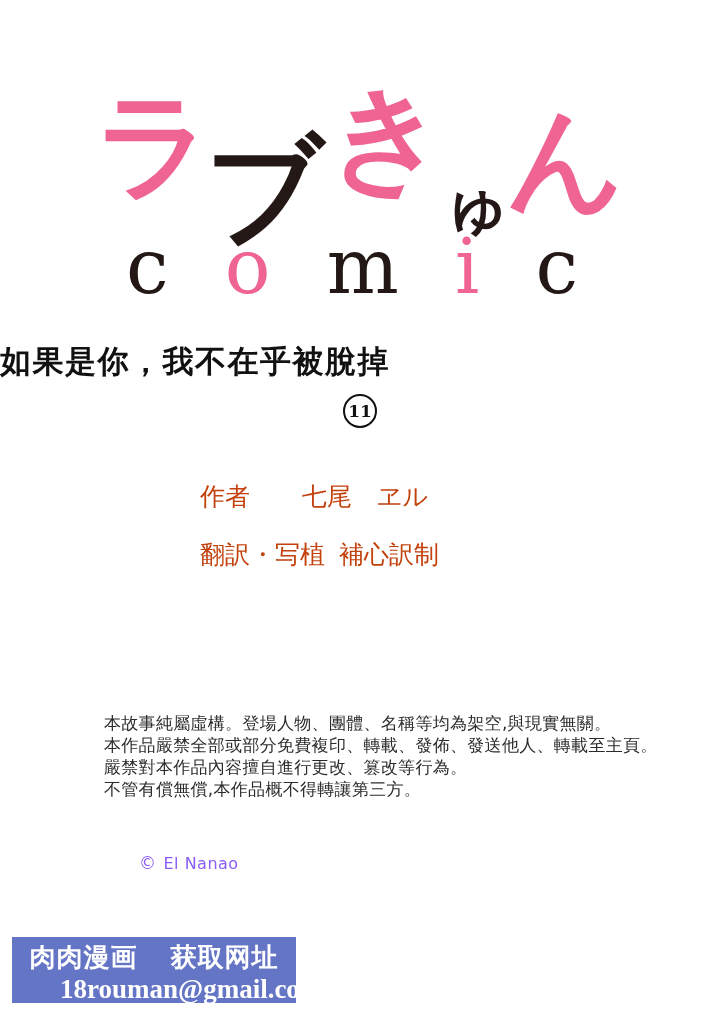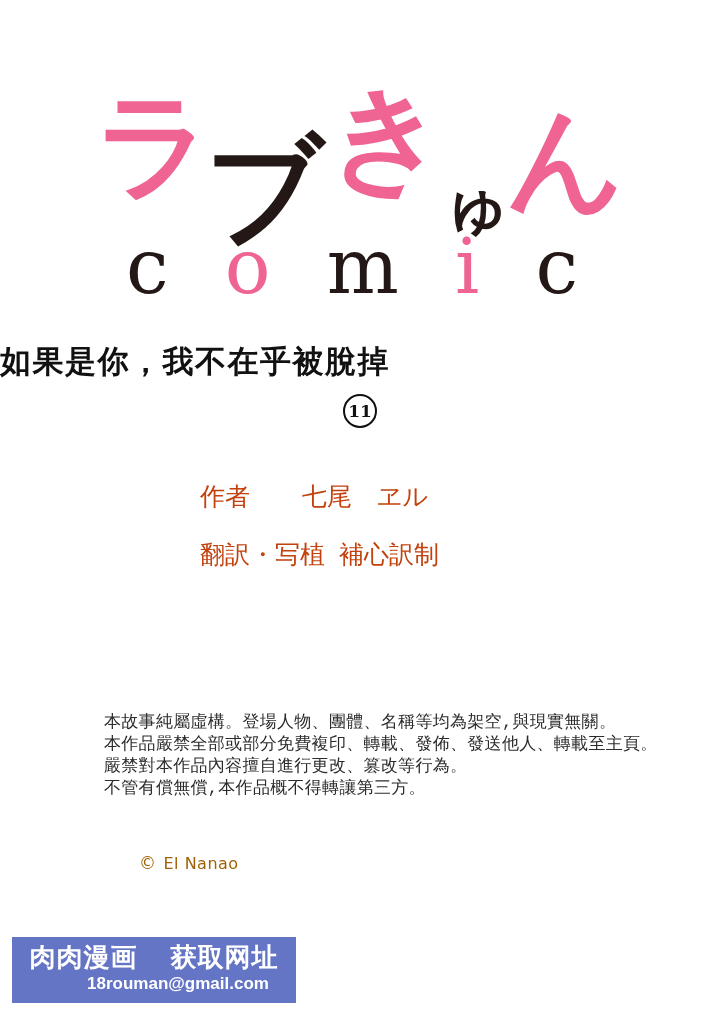--- a/index.html
+++ b/index.html
@@ -52,47 +52,47 @@
   .credits { position:absolute; top:484px; left:200px; color:#c2410c; }
   .credit-row { display:flex; align-items:baseline; margin-bottom:32px; font-size:25px; line-height:26px; }
   .credit-label { min-width:88px; margin-right:14px; white-space:nowrap; }
   .credit-value { white-space:nowrap; }
 
   
   .disclaimer {
     position:absolute; top:712px; left:104px; width:540px;
     color:#2b2b2b; font-size:17px; line-height:22px; letter-spacing:0.3px;
   }
-  .disclaimer div { white-space:nowrap;font-family:Liberation Mono, monospace; }
+  .disclaimer div { white-space:nowrap; }
 
   
   .copyright {
     position:absolute; top:853px; left:139px;
-    color:#a16207; font-size:16px; letter-spacing:0.5px;
+    color:#8b5cf6; font-size:16px; letter-spacing:0.5px;
   }
   .copyright .c-sym { margin-right:7px; font-size:17px; }
 
   
   .watermark {
     position:absolute; left:12px; top:937px;
     width:284px; height:66px;
     background:var(--watermark-bg,#6575c5);
     color:var(--watermark-text,#ffffff);
     text-align:center;
   }
   .wm-line1 {
     margin-top:3px;
     font-size:26px; font-weight:bold; letter-spacing:1px;
     white-space:pre;
     font-family:Liberation Mono, monospace;
   }
   .wm-line2 {
     margin-top:-1px;
-    font-size:17px; font-weight:bold;
-    font-family:Liberation Sans, sans-serif;
+    font-size:27px; font-weight:bold;
+    font-family:Liberation Serif, serif;
     padding-left:48px;
   }
 </style>
 </head>
 <body>
 
 <div class="page">
 
   <div class="logo">
     <div class="logo-kana">

